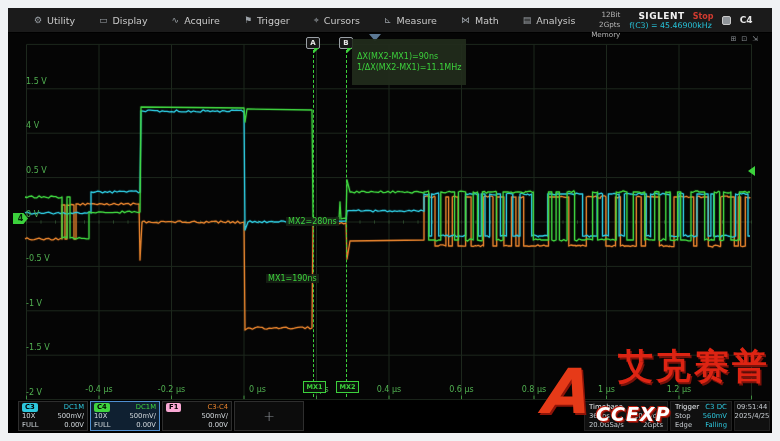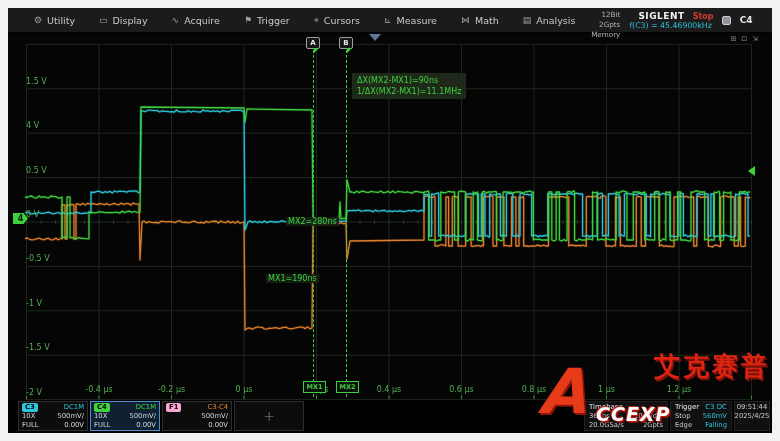--- a/index.html
+++ b/index.html
@@ -20,41 +20,41 @@
   .activech{color:#e6e6e6;font-size:9px;font-weight:bold;padding-right:18px;}
   
   .plot{position:absolute;left:0;top:24px;width:764px;height:368px;}
   #wave{position:absolute;left:0;top:-24px;width:764px;height:425px;}
   .ylab{position:absolute;left:18px;color:#51b051;font-size:8px;z-index:2;white-space:nowrap;}
   .xlab{position:absolute;top:377px;width:44px;text-align:center;color:#51b051;font-size:8px;z-index:2;white-space:nowrap;}
   .cursor-line{position:absolute;top:42px;height:347px;width:0;border-left:1px dashed #3cd13c;z-index:3;}
   .curbox{position:absolute;top:29px;width:12px;height:10px;border:1px solid #9aa0a6;border-radius:2px;background:#161616;color:#e8e8e8;font-size:7px;font-weight:bold;text-align:center;line-height:10px;z-index:4;}
   .pennant{position:absolute;top:40px;width:0;height:0;border-top:5px solid #3cd13c;border-right:5px solid transparent;z-index:4;}
   .mxbox{position:absolute;top:373px;width:21px;height:10px;border:1px solid #3cd13c;background:#0a120a;color:#3cd13c;font-size:6.5px;font-weight:bold;text-align:center;line-height:10px;z-index:4;}
-  .readout{position:absolute;left:344px;top:31px;background:rgba(34,44,28,.92);padding:2px 5px;z-index:5;color:#3cd13c;font-size:8px;line-height:1.4;white-space:nowrap;margin-top:34px;}
+  .readout{position:absolute;left:344px;top:31px;background:rgba(34,44,28,.92);padding:12px 5px;z-index:5;color:#3cd13c;font-size:8px;line-height:1.4;white-space:nowrap;}
   .mxlabel{position:absolute;background:rgba(22,32,20,.9);padding:0 2px;color:#3cd13c;font-size:8px;z-index:4;white-space:nowrap;}
   .trigpos{position:absolute;left:361px;top:26px;width:0;height:0;border-left:6px solid transparent;border-right:6px solid transparent;border-top:7px solid #5b7894;z-index:4;}
   .triglevel{position:absolute;left:740px;top:158px;width:0;height:0;border-top:5px solid transparent;border-bottom:5px solid transparent;border-right:7px solid #3cd13c;z-index:4;}
   .gndmark{position:absolute;left:5px;top:205px;width:15px;height:11px;background:#3cd13c;color:#04210a;font-size:8px;font-weight:bold;text-align:center;line-height:11px;clip-path:polygon(0 0,70% 0,100% 50%,70% 100%,0 100%);z-index:4;}
   .miniicons{position:absolute;right:14px;top:27px;display:flex;gap:5px;color:#8a8f94;font-size:7px;z-index:4;}
   
   .bottombar{position:absolute;left:0;bottom:0;width:764px;height:33px;background:#000;}
   .chbox{position:absolute;top:1px;height:30px;border:1px solid #2e2e2e;background:#0c0c0c;font-size:6.8px;padding:1px 3px;box-sizing:border-box;color:#d4dade;}
   .chbox.selected{border:1px solid #4f8fd0;background:#0f2031;}
   .chrow{display:flex;justify-content:space-between;line-height:9px;}
   .chtag{display:inline-block;padding:0 3px;border-radius:2px;color:#000;font-weight:bold;font-size:6.8px;line-height:8.5px;}
   .panel{position:absolute;top:1px;height:30px;border:1px solid #222;background:#101010;font-size:6.8px;padding:1px 4px;box-sizing:border-box;color:#c8cdd2;}
   .phead{display:flex;justify-content:space-between;line-height:9px;color:#e8ebee;font-size:7px;}
   .prow{display:flex;justify-content:space-between;line-height:9px;}
   .cyan{color:#2dc7dd;}
   .addplus{color:#8a8f94;font-size:14px;text-align:center;line-height:26px;font-weight:300;}
   
   .wm{position:absolute;right:2px;bottom:6px;width:232px;height:78px;z-index:9;pointer-events:none;}
   .wm-a{position:absolute;left:6px;bottom:4px;font-style:italic;font-weight:800;font-size:62px;line-height:62px;color:#e63a18;text-shadow:2px 2px 0 #8f1408;transform:skewX(-6deg);}
-  .wm-cn{position:absolute;right:0;top:0;font-weight:800;font-size:26px;color:#dd2413;letter-spacing:3px;text-shadow:1.5px 1.5px 0 #7a120a;line-height:34px;}
+  .wm-cn{position:absolute;right:0;top:0;font-weight:800;font-size:35px;color:#dd2413;letter-spacing:3px;text-shadow:1.5px 1.5px 0 #7a120a;line-height:34px;}
   .wm-en{position:absolute;left:46px;bottom:2px;font-style:italic;font-weight:800;font-size:19px;color:#ffffff;letter-spacing:1px;text-shadow:-1px -1px 0 #c02012,1px 1px 0 #c02012,2px 2px 0 #70100a;padding-left:12px;}
 </style>
 </head>
 <body>
 
 <div class="frame">
   <div class="screen">
 
     <div class="menubar">
       <div id="menu">
@@ -316,21 +316,21 @@
   <div class="ylab" style="top: 68.8px;">1.5 V</div>
       <div class="ylab" style="top: 113.2px;">4 V</div>
       <div class="ylab" style="top: 157.6px;">0.5 V</div>
       <div class="ylab" style="top: 202px;">0 V</div>
       <div class="ylab" style="top: 246.4px;">-0.5 V</div>
       <div class="ylab" style="top: 290.8px;">-1 V</div>
       <div class="ylab" style="top: 335.2px;">-1.5 V</div>
       <div class="ylab" style="top: 379.6px;">-2 V</div>
       <div class="xlab" style="left: 69px;">-0.4 µs</div>
       <div class="xlab" style="left: 141.5px;">-0.2 µs</div>
-      <div class="xlab" style="left: 214px;">0 µs</div>
+      <div class="xlab" style="left: 214px; text-align: right;">0 µs</div>
       <div class="xlab" style="left: 286.5px;">0.2 µs</div>
       <div class="xlab" style="left: 359px;">0.4 µs</div>
       <div class="xlab" style="left: 431.5px;">0.6 µs</div>
       <div class="xlab" style="left: 504px;">0.8 µs</div>
       <div class="xlab" style="left: 576.5px;">1 µs</div>
       <div class="xlab" style="left: 649px;">1.2 µs</div>
     </div>
 </div>
 
 </body></html>

